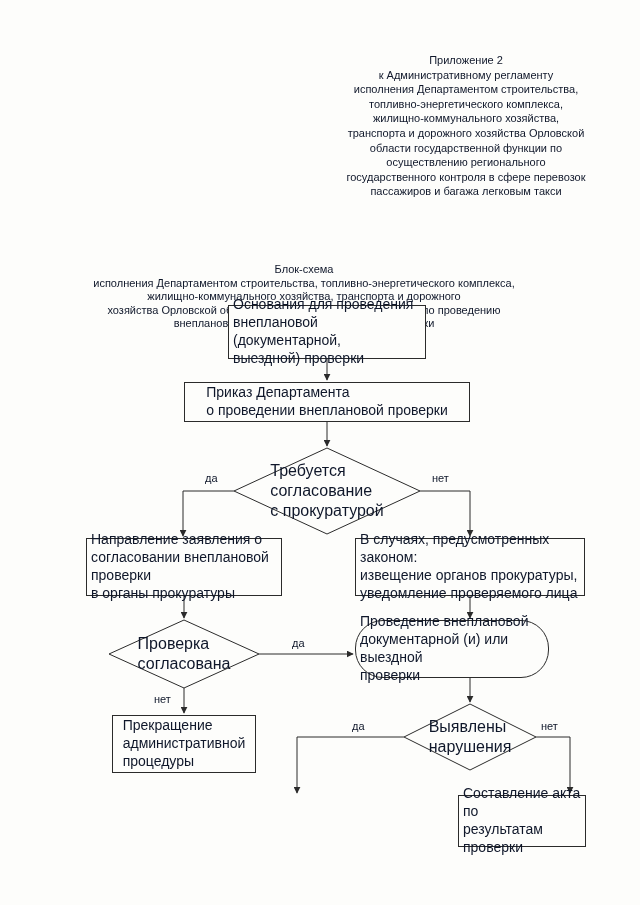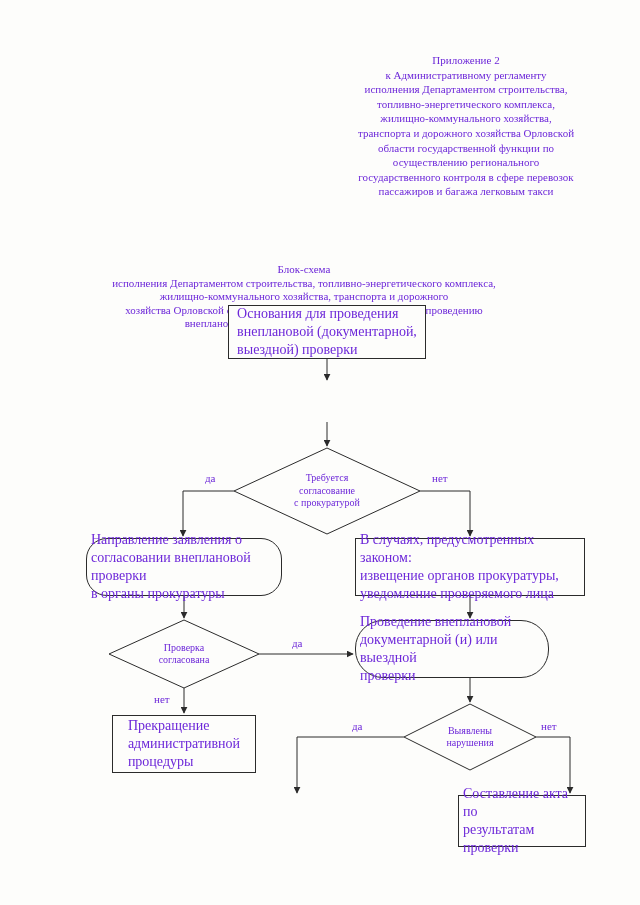--- a/index.html
+++ b/index.html
@@ -1,45 +1,45 @@
 <!DOCTYPE html>
 <html><head>
 <meta charset="utf-8">
 <style>
   html,body { margin:0; padding:0; background:#ffffff; }
   .page {
     position:relative; width:640px; height:905px;
     background:#fdfdfb; overflow:hidden;
-    font-family:Liberation Serif, serif; color:#6d28d9;
+    font-family:Liberation Sans, sans-serif; color:#0f172a;
   }
   .header-note {
     position:absolute; left:308px; top:53px; width:316px;
     text-align:center; font-size:11px; line-height:14.6px; white-space:pre-line;
   }
   .doc-title {
     position:absolute; left:4px; top:221px; width:600px;
     text-align:center; font-size:11px; line-height:13.6px; white-space:pre-line;margin-top:42px;
   }
   svg.connectors { position:absolute; left:0; top:0; width:640px; height:905px; }
   .node {
     position:absolute; box-sizing:border-box;
     border:1px solid #2b2b2b; background:#fdfdfb;
     display:flex; align-items:center; justify-content:center;
     font-size:14px; line-height:1.28;
     white-space:pre-line; padding:2px 4px;
   }
   .diamond-label {
     position:absolute; display:flex; align-items:center; justify-content:center;
-    text-align:center; font-size:10px; line-height:1.25; white-space:pre-line;
+    font-size:16px; line-height:1.25; white-space:pre-line;
   }
   .edge-label { position:absolute; font-size:11px; }
 
   #n-grounds       { left:228px; top:305px; width:198px; height:54px; }
   #n-order         { left:184px; top:382px; width:286px; height:40px; }
-  #n-application   { left:86px;  top:538px; width:196px; height:58px;border-radius:21px; }
+  #n-application   { left:86px;  top:538px; width:196px; height:58px; }
   #n-notify        { left:355px; top:538px; width:230px; height:58px; }
   #n-conduct       { left:355px; top:620px; width:194px; height:58px;border-radius:28px; }
   #n-terminate     { left:112px; top:715px; width:144px; height:58px; }
   #n-act-violation { left:175px; top:795px; width:245px; height:57px; }
   #n-act-result    { left:458px; top:795px; width:128px; height:52px; }
 
   #t-needs-approval { left:247px; top:468px; width:160px; height:46px; }
   #t-check-agreed   { left:104px; top:638px; width:160px; height:32px; }
   #t-violations     { left:400px; top:723px; width:140px; height:28px; }
 
@@ -94,20 +94,22 @@
     <g stroke="#2b2b2b" stroke-width="1" fill="#fdfdfb">
       <polygon points="327,448 420,491 327,534 234,491"></polygon>
       <polygon points="184,620 259,654 184,688 109,654"></polygon>
       <polygon points="470,704 536,737 470,770 404,737"></polygon>
     </g>
   </svg>
 
   <div class="node" id="n-grounds">Основания для проведения
 внеплановой (документарной,
 выездной) проверки</div>
+  <div class="node" id="n-order">Приказ Департамента
+о проведении внеплановой проверки</div>
   <div class="node" id="n-application">Направление заявления о
 согласовании внеплановой проверки
 в органы прокуратуры</div>
   <div class="node" id="n-notify">В случаях, предусмотренных законом:
 извещение органов прокуратуры,
 уведомление проверяемого лица</div>
   <div class="node" id="n-conduct">Проведение внеплановой
 документарной (и) или выездной
 проверки</div>
   <div class="node" id="n-terminate">Прекращение

